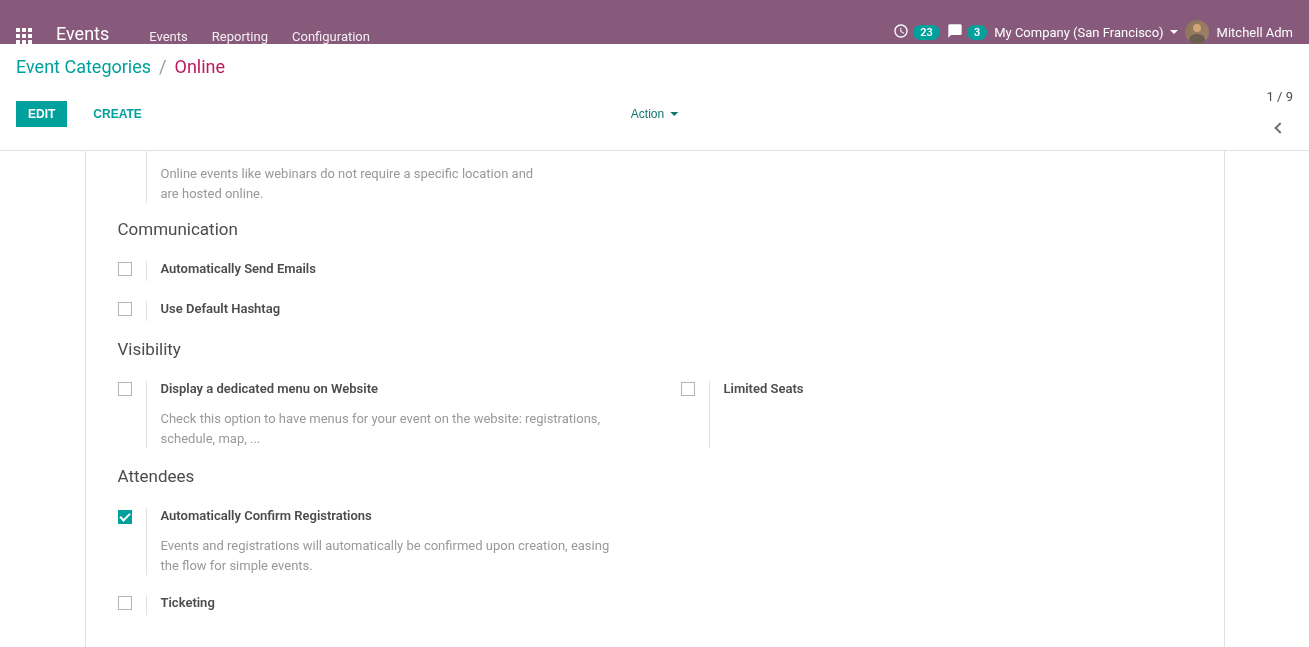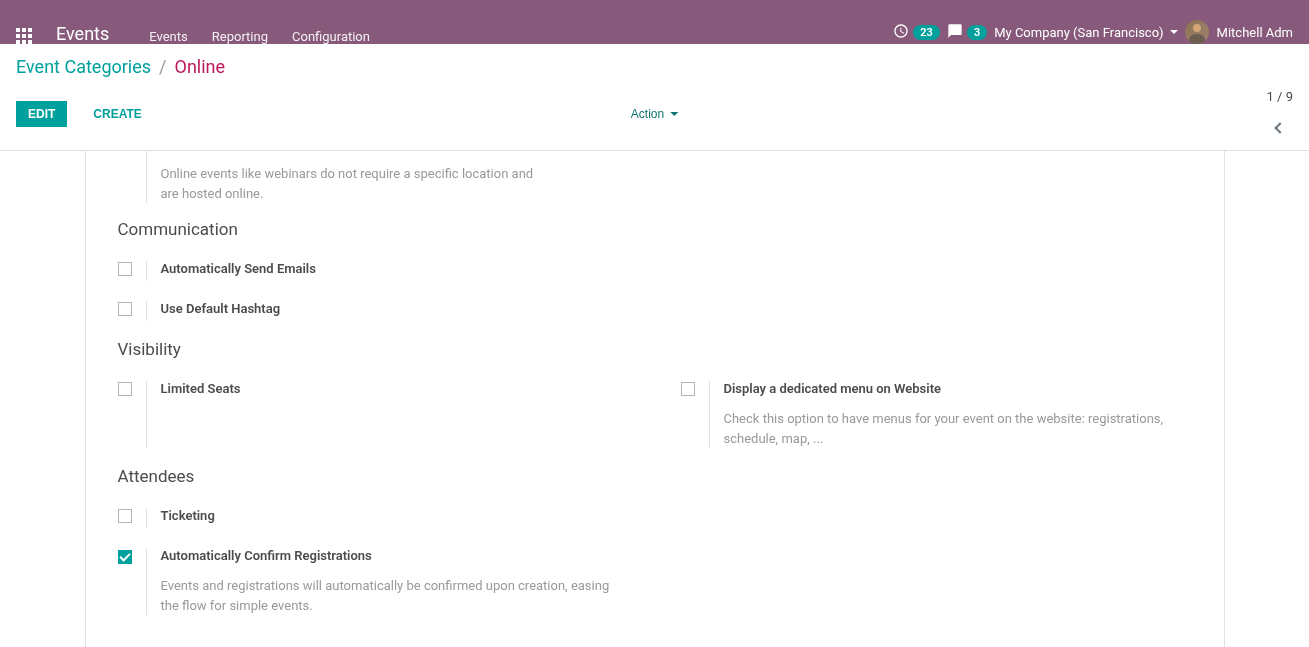--- a/index.html
+++ b/index.html
@@ -424,57 +424,57 @@
 
   <h2 class="section-title">Visibility</h2>
 
   <div class="field-row">
     <div class="field-cell">
       <div class="checkbox-wrap">
         <div class="checkbox"></div>
       </div>
       <div class="field-divider"></div>
       <div class="field-content">
-        <div class="field-label">Limited Seats</div>
-      </div>
-    </div>
-    <div class="field-cell">
-      <div class="checkbox-wrap">
-        <div class="checkbox"></div>
-      </div>
-      <div class="field-divider"></div>
-      <div class="field-content">
         <div class="field-label">Display a dedicated menu on Website</div>
         <div class="field-help">Check this option to have menus for your event on the website: registrations, schedule, map, ...</div>
       </div>
     </div>
+    <div class="field-cell">
+      <div class="checkbox-wrap">
+        <div class="checkbox"></div>
+      </div>
+      <div class="field-divider"></div>
+      <div class="field-content">
+        <div class="field-label">Limited Seats</div>
+      </div>
+    </div>
   </div>
 
   <h2 class="section-title">Attendees</h2>
-
-  <div class="field-row">
-    <div class="field-cell">
-      <div class="checkbox-wrap">
-        <div class="checkbox"></div>
-      </div>
-      <div class="field-divider"></div>
-      <div class="field-content">
-        <div class="field-label">Ticketing</div>
-      </div>
-    </div>
-    <div class="field-cell"></div>
-  </div>
 
   <div class="field-row">
     <div class="field-cell">
       <div class="checkbox-wrap">
         <div class="checkbox checked"></div>
       </div>
       <div class="field-divider"></div>
       <div class="field-content">
         <div class="field-label">Automatically Confirm Registrations</div>
         <div class="field-help">Events and registrations will automatically be confirmed upon creation, easing the flow for simple events.</div>
       </div>
     </div>
     <div class="field-cell"></div>
   </div>
 
+  <div class="field-row">
+    <div class="field-cell">
+      <div class="checkbox-wrap">
+        <div class="checkbox"></div>
+      </div>
+      <div class="field-divider"></div>
+      <div class="field-content">
+        <div class="field-label">Ticketing</div>
+      </div>
+    </div>
+    <div class="field-cell"></div>
+  </div>
+
 </div>
 
 </body></html>

